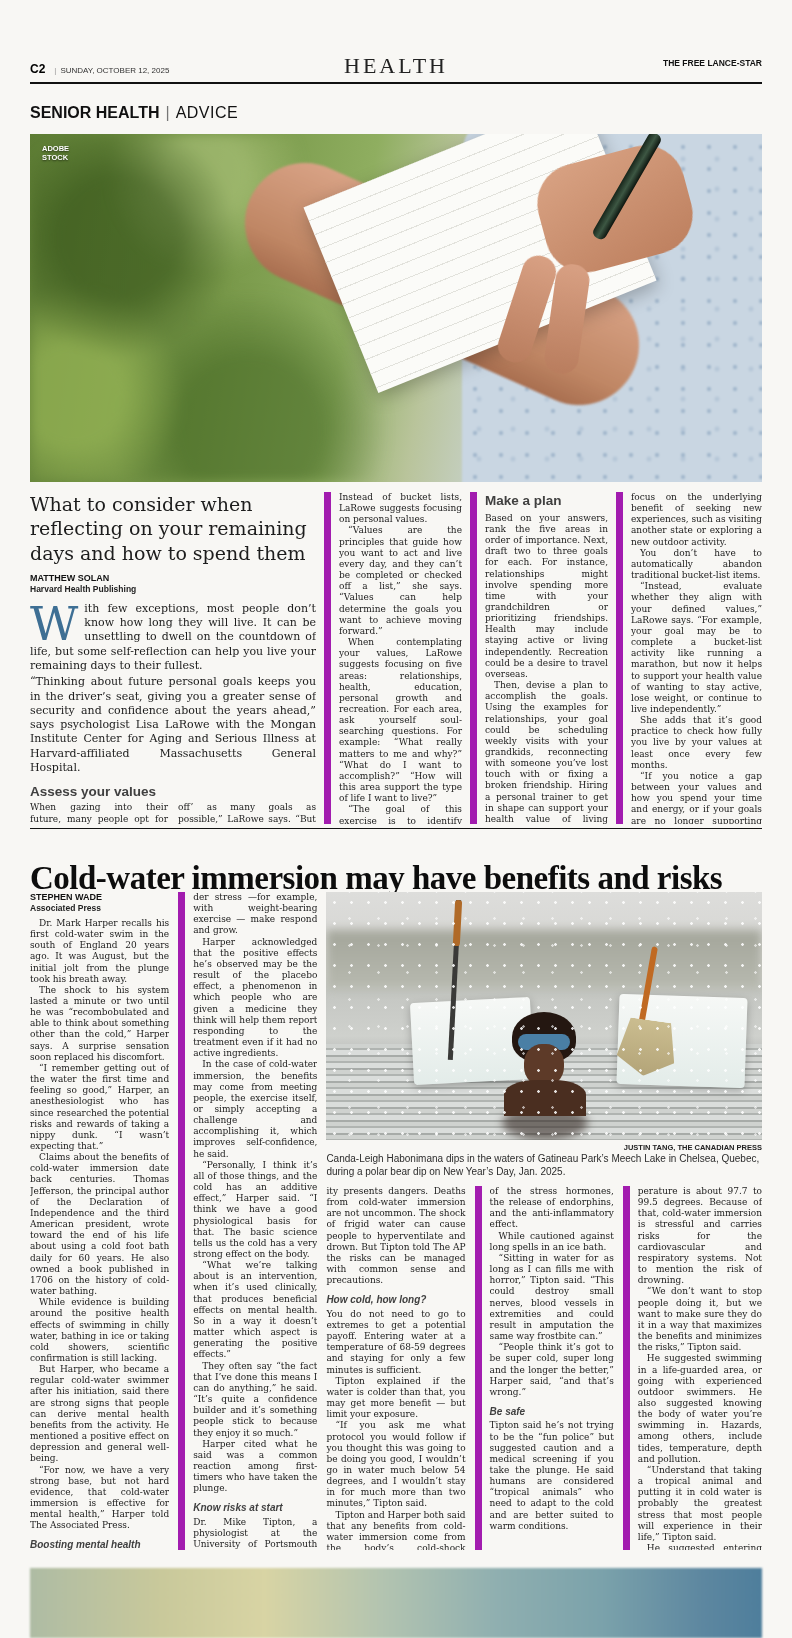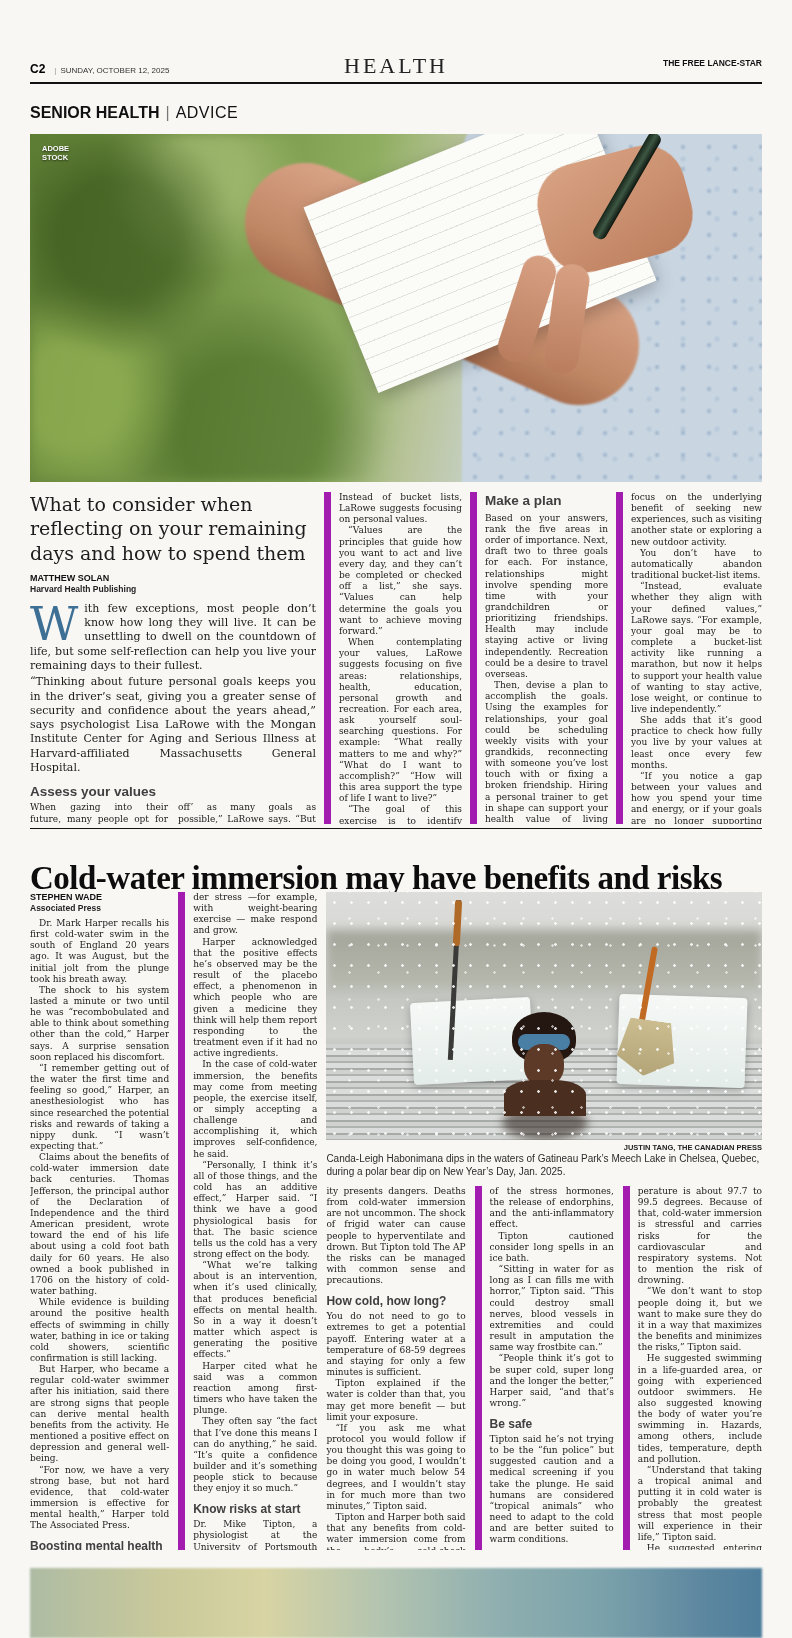--- a/index.html
+++ b/index.html
@@ -99,21 +99,21 @@
   .a2-photo .reflection{position:absolute;left:176px;top:214px;width:86px;height:34px;border-radius:50%;
         background:rgba(40,28,22,.55);filter:blur(4px);}
   .a2-photo .snow{position:absolute;inset:0;
         background-image:radial-gradient(circle,rgba(255,255,255,.85) 1px,transparent 1.6px),
                          radial-gradient(circle,rgba(255,255,255,.6) 1px,transparent 1.5px);
         background-size:17px 21px,29px 27px;background-position:0 0,9px 13px;}
   .a2-credit{font-family:"Liberation Sans",sans-serif;font-weight:bold;font-size:7.5px;color:#222;
              text-align:right;margin:3px 0 1px 0;}
   .a2-caption{font-family:"Liberation Sans",sans-serif;font-size:10px;line-height:1.25;color:#2c2c2c;margin:0 0 8px 0;}
   .a2-textrow{display:grid;grid-template-columns:repeat(3,1fr);column-gap:9px;flex:1;overflow:hidden;}
-  .a2 .sechead{font-size:12px;margin:8px 0 2px 0;}
+  .a2 .sechead{font-size:10px;margin:8px 0 2px 0;font-style:italic;}
   .a2-byline{margin-bottom:4px;}
 </style>
 </head>
 <body>
 
 <div class="page">
 
   <div class="masthead">
     <div class="mh-left">
       <b>C2</b><span class="sep">|</span><span>SUNDAY, OCTOBER 12, 2025</span>
@@ -205,22 +205,22 @@
       <div class="sechead">Boosting mental health</div>
 
     </div>
 
     <div class="a2col colrule newsp">
       <p class="noind">der stress —for example, with weight-bearing exercise — make respond and grow.</p>
       <p>Harper acknowledged that the positive effects he’s observed may be the result of the placebo effect, a phenomenon in which people who are given a medicine they think will help them report responding to the treatment even if it had no active ingredients.</p>
       <p>In the case of cold-water immersion, the benefits may come from meeting people, the exercise itself, or simply accepting a challenge and accomplishing it, which improves self-confidence, he said.</p>
       <p>“Personally, I think it’s all of those things, and the cold has an additive effect,” Harper said. “I think we have a good physiological basis for that. The basic science tells us the cold has a very strong effect on the body.</p>
       <p>“What we’re talking about is an intervention, when it’s used clinically, that produces beneficial effects on mental health. So in a way it doesn’t matter which aspect is generating the positive effects.”</p>
+      <p>They often say “the fact that I’ve done this means I can do anything,” he said. “It’s quite a confidence builder and it’s something people stick to because they enjoy it so much.”</p>
       <p>Harper cited what he said was a common reaction among first-timers who have taken the plunge.</p>
-      <p>They often say “the fact that I’ve done this means I can do anything,” he said. “It’s quite a confidence builder and it’s something people stick to because they enjoy it so much.”</p>
       <div class="sechead">Know risks at start</div>
       <p class="noind">Dr. Mike Tipton, a physiologist at the University of Portsmouth in England who has studied extreme environments, authored a paper along with Harper and two more researchers several years ago. The title highlighted the potential advantages and dangers of stimulating the body with a sudden drop in temperature: “Cold Water Immersion: Kill or Cure.”</p>
 
     </div>
 
     <div class="a2-right">
       <div class="a2-photo">
         <div class="trees"></div>
         <div class="water"></div>
         <div class="ice l"></div>
@@ -242,21 +242,21 @@
         <div class="a2col newsp">
           <p class="noind">ity presents dangers. Deaths from cold-water immersion are not uncommon. The shock of frigid water can cause people to hyperventilate and drown. But Tipton told The AP the risks can be managed with common sense and precautions.</p>
           <div class="sechead">How cold, how long?</div>
           <p class="noind">You do not need to go to extremes to get a potential payoff. Entering water at a temperature of 68-59 degrees and staying for only a few minutes is sufficient.</p>
           <p>Tipton explained if the water is colder than that, you may get more benefit — but limit your exposure.</p>
           <p>“If you ask me what protocol you would follow if you thought this was going to be doing you good, I wouldn’t go in water much below 54 degrees, and I wouldn’t stay in for much more than two minutes,” Tipton said.</p>
           <p>Tipton and Harper both said that any benefits from cold-water immersion come from the body’s cold-shock response: the sudden fall of skin temperature, the release</p>
         </div>
         <div class="a2col colrule newsp">
           <p class="noind">of the stress hormones, the release of endorphins, and the anti-inflammatory effect.</p>
-          <p>Tipton cautioned consider long spells in an ice bath.</p>
+          <p>While cautioned against long spells in an ice bath.</p>
           <p>“Sitting in water for as long as I can fills me with horror,” Tipton said. “This could destroy small nerves, blood vessels in extremities and could result in amputation the same way frostbite can.”</p>
           <p>“People think it’s got to be super cold, super long and the longer the better,” Harper said, “and that’s wrong.”</p>
           <div class="sechead">Be safe</div>
           <p class="noind">Tipton said he’s not trying to be the “fun police” but suggested caution and a medical screening if you take the plunge. He said humans are considered “tropical animals” who need to adapt to the cold and are better suited to warm conditions.</p>
 
         </div>
         <div class="a2col colrule newsp">
           <p class="noind">perature is about 97.7 to 99.5 degrees. Because of that, cold-water immersion is stressful and carries risks for the cardiovascular and respiratory systems. Not to mention the risk of drowning.</p>
           <p>“We don’t want to stop people doing it, but we want to make sure they do it in a way that maximizes the benefits and minimizes the risks,” Tipton said.</p>
           <p>He suggested swimming in a life-guarded area, or going with experienced outdoor swimmers. He also suggested knowing the body of water you’re swimming in. Hazards, among others, include tides, temperature, depth and pollution.</p>

